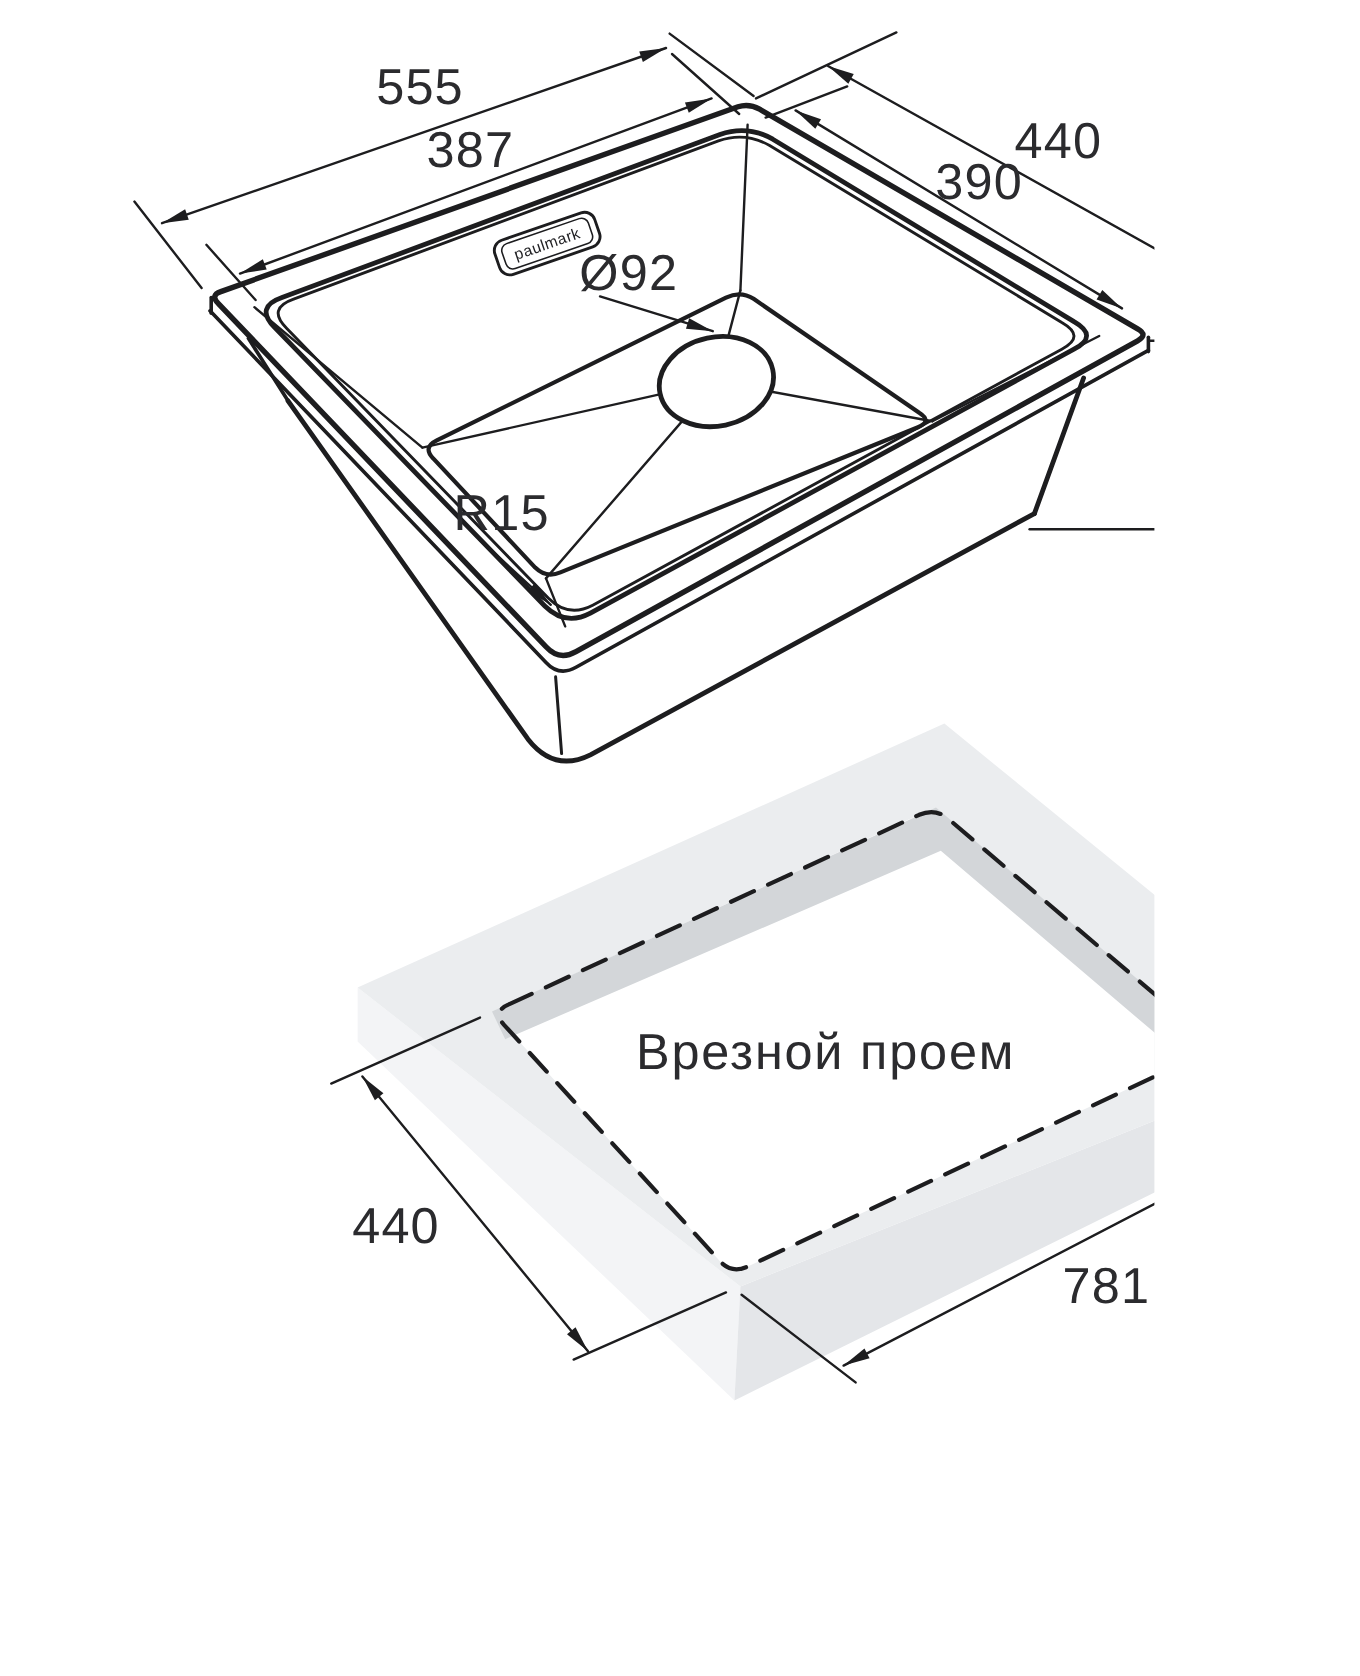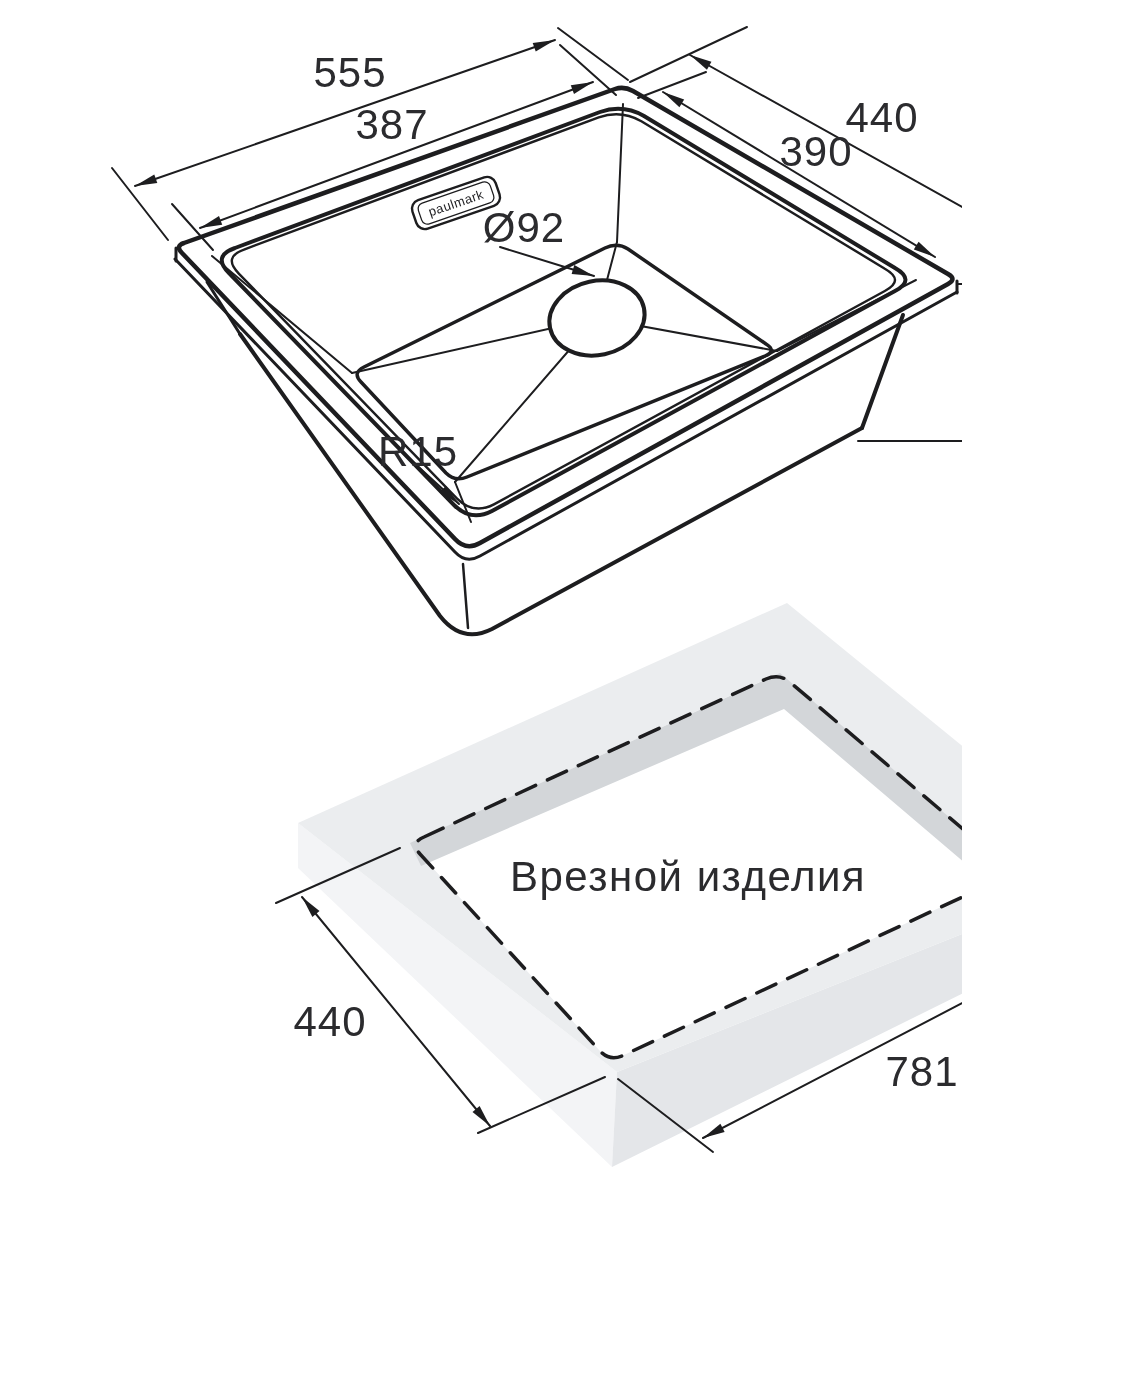--- a/index.html
+++ b/index.html
@@ -163,20 +163,20 @@
       </g>
     </g>
   </svg>
 
   <div class="dim-label" style="left:350px; top:73px;">555</div>
   <div class="dim-label" style="left:392px; top:125px;">387</div>
   <div class="dim-label" style="left:882px; top:118px;">440</div>
   <div class="dim-label" style="left:816px; top:152px;">390</div>
   <div class="dim-label" style="left:524px; top:228px;">Ø92</div>
   <div class="dim-label" style="left:1006px; top:346px;">390</div>
-  <div class="dim-label" style="left:418px; top:428px;margin-top:24px;">R15</div>
+  <div class="dim-label" style="left:418px; top:428px;">R15</div>
   <div class="logo-text" style="left:456px; top:203px;">paulmark</div>
 
-  <div class="drawing-title" style="left:688px; top:877px;">Врезной изделия</div>
+  <div class="drawing-title" style="left:688px; top:877px;">Врезной проем</div>
   <div class="dim-label" style="left:330px; top:1022px;">440</div>
   <div class="dim-label" style="left:922px; top:1072px;">781</div>
 
 </div>
 
 </body></html>

